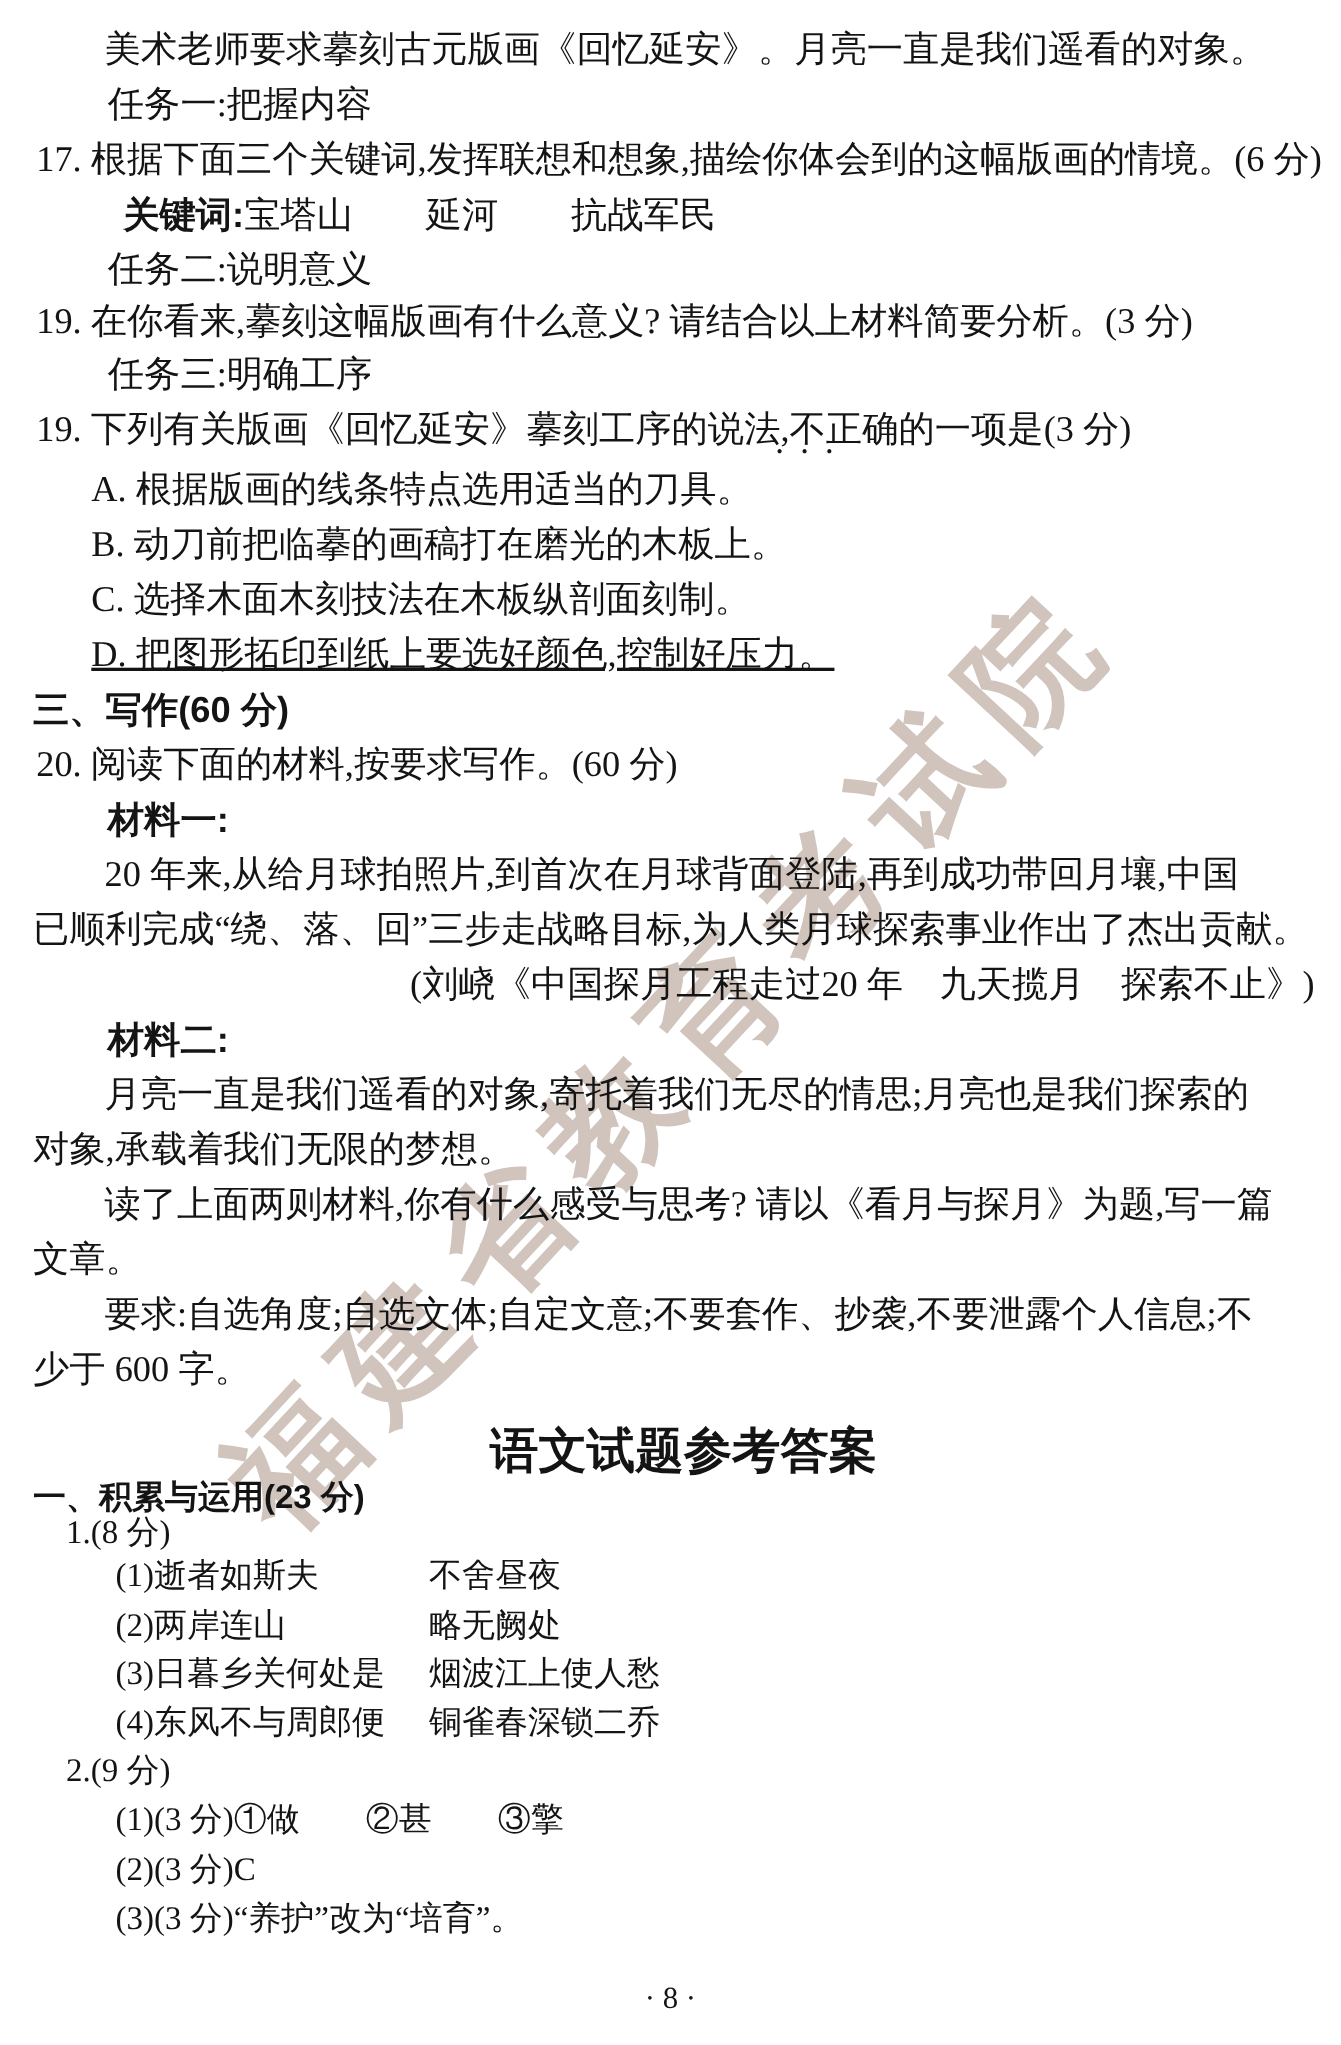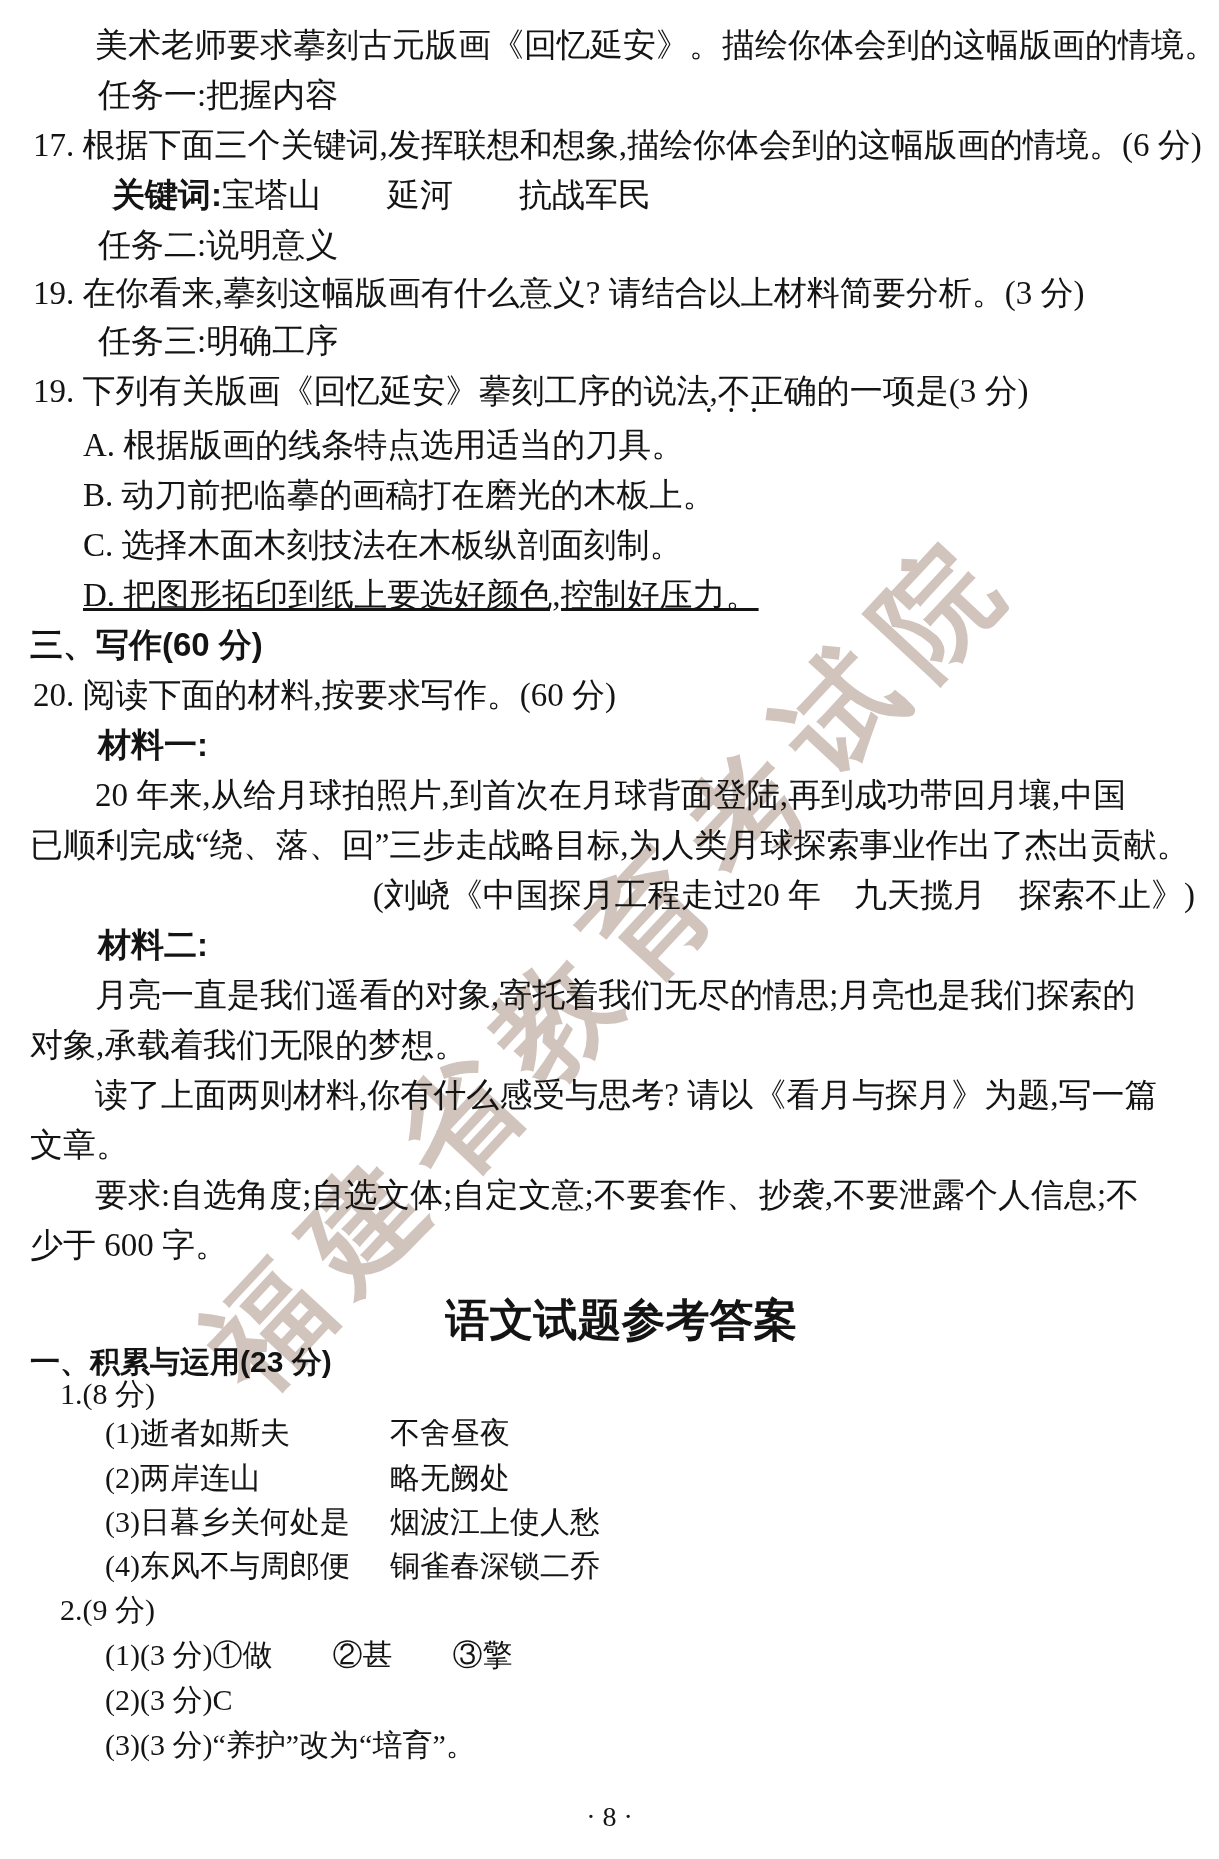--- a/index.html
+++ b/index.html
@@ -29,21 +29,21 @@
   .line.answer-title{font-size:44px;line-height:56px;margin-left:24px;}
   .line.dots{font-size:16px;line-height:16px;letter-spacing:17px;}
   .c1{display:inline-block;width:285px;}
 </style>
 </head>
 <body>
 
 <div class="page" style="background: rgb(255, 255, 255); color: rgb(20, 20, 20);">
   <div class="watermark" style="color: rgb(200, 186, 178);">福建省教育考试院</div>
   <div id="lines">
-      <div class="line" style="top: 23px; left: 95px;">美术老师要求摹刻古元版画《回忆延安》。描绘你体会到的这幅版画的情境。</div>
+      <div class="line" style="top: 23px; left: 95px;">美术老师要求摹刻古元版画《回忆延安》。月亮一直是我们遥看的对象。</div>
       <div class="line" style="top: 73px; left: 98px;">任务一:把握内容</div>
       <div class="line" style="top: 123px; left: 33px;">17. 根据下面三个关键词,发挥联想和想象,描绘你体会到的这幅版画的情境。(6 分)</div>
       <div class="line" style="top: 173px; left: 112px; text-align: right;"><span class="lead">关键词:</span>宝塔山　　延河　　抗战军民</div>
       <div class="line" style="top: 223px; left: 98px;">任务二:说明意义</div>
       <div class="line" style="top: 271px; left: 33px;">19. 在你看来,摹刻这幅版画有什么意义? 请结合以上材料简要分析。(3 分)</div>
       <div class="line" style="top: 319px; left: 98px;">任务三:明确工序</div>
       <div class="line" style="top: 369px; left: 33px;">19. 下列有关版画《回忆延安》摹刻工序的说法,不正确的一项是(3 分)</div>
       <div class="line dots" style="top: 403px; left: 706px;">•••</div>
       <div class="line" style="top: 423px; left: 83px;">A. 根据版画的线条特点选用适当的刀具。</div>
       <div class="line" style="top: 473px; left: 83px;">B. 动刀前把临摹的画稿打在磨光的木板上。</div>

